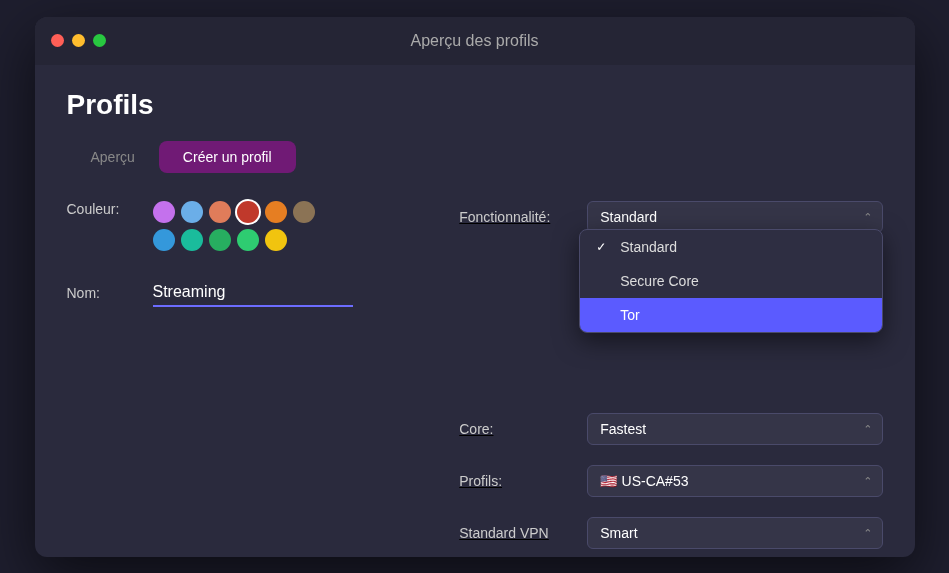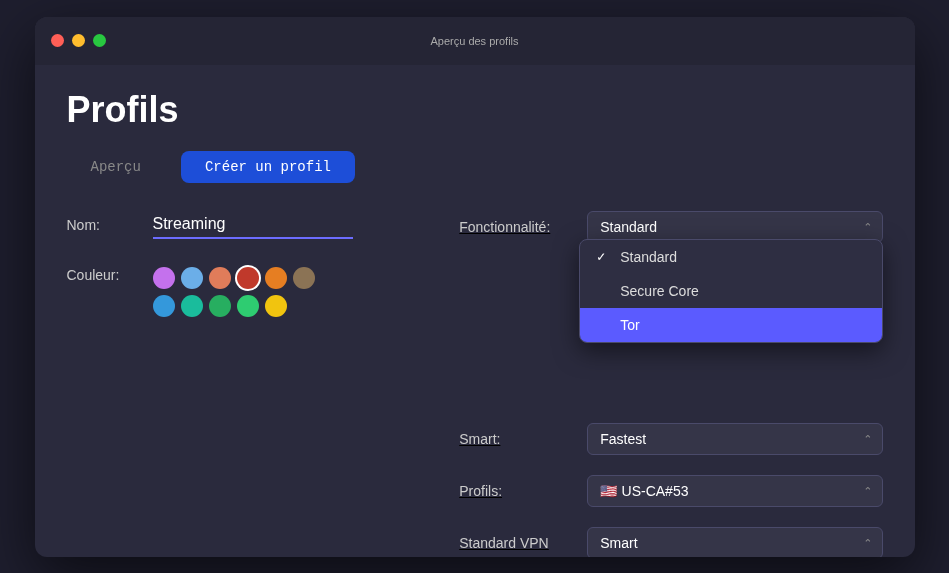--- a/index.html
+++ b/index.html
@@ -50,58 +50,57 @@
 
     .tl-close { background: #ff5f57; }
     .tl-minimize { background: #ffbd2e; }
     .tl-maximize { background: #28c840; }
 
     .titlebar-title {
       position: absolute;
       left: 50%;
       transform: translateX(-50%);
       color: #aaa;
-      font-size: 11px;
+      font-size: 16px;
       font-weight: 500;
     }
 
     .content {
       flex: 1;
       padding: 24px 32px;
       display: flex;
       flex-direction: column;
     }
 
     .page-title {
-      font-size: 36px;
+      font-size: 28px;
       font-weight: 700;
       color: #ffffff;
       margin-bottom: 20px;
     }
 
     .tabs {
       display: flex;
-      gap: 16px;
+      gap: 0;
       margin-bottom: 28px;
-      font-family: Liberation Mono, monospace;
     }
 
     .tab {
       padding: 8px 24px;
       border-radius: 8px;
       font-size: 14px;
       cursor: pointer;
       color: #888;
       background: transparent;
       border: none;
       font-family: inherit;
     }
 
     .tab.active {
-      background: #1d4ed8;
+      background: #701a75;
       color: #ffffff;
       font-weight: 500;
     }
 
     .form-area {
       display: flex;
       gap: 40px;
       flex: 1;
     }
 
@@ -268,40 +267,40 @@
     <h1 class="page-title">Profils</h1>
 
     <div class="tabs">
       <button class="tab">Aperçu</button>
       <button class="tab active">Créer un profil</button>
     </div>
 
     <div class="form-area">
 
       <div class="left-column">
-        <div class="form-row">
-          <label class="form-label">Nom:</label>
-          <input class="form-input" type="text" value="Streaming" style="">
-        </div>
         <div class="form-row" style="align-items:flex-start">
           <label class="form-label">Couleur:</label>
           <div class="color-dots">
             <div class="color-dot" style="background:#c471ed"></div>
             <div class="color-dot" style="background:#6baee8"></div>
             <div class="color-dot" style="background:#e07c5a"></div>
             <div class="color-dot selected" style="background:#c0392b"></div>
             <div class="color-dot" style="background:#e67e22"></div>
             <div class="color-dot" style="background:#8B7355"></div>
             <div class="color-dot" style="background:#3498db"></div>
             <div class="color-dot" style="background:#1abc9c"></div>
             <div class="color-dot" style="background:#27ae60"></div>
             <div class="color-dot" style="background:#2ecc71"></div>
             <div class="color-dot" style="background:#f1c40f"></div>
           </div>
         </div>
+        <div class="form-row">
+          <label class="form-label">Nom:</label>
+          <input class="form-input" type="text" value="Streaming" style="">
+        </div>
       </div>
 
       <div class="right-column">
 
         <div class="right-form-row">
           <span class="right-label">Fonctionnalité:</span>
           <div class="select-wrapper">
             <select class="select-box">
               <option>Standard</option>
               <option>Secure Core</option>
@@ -321,21 +320,21 @@
               <span>Secure Core</span>
             </div>
             <div class="dropdown-item selected-item">
               <span class="check-mark"></span>
               <span>Tor</span>
             </div>
           </div>
         </div>
 
         <div class="right-form-row" style="margin-top: 160px;">
-          <span class="right-label">Smart:</span>
+          <span class="right-label">Core:</span>
           <div class="select-wrapper">
             <select class="select-box">
               <option>Fastest</option>
             </select>
             <span class="select-chevron">⌃</span>
           </div>
         </div>
 
         <div class="right-form-row">
           <span class="right-label">Profils:</span>

